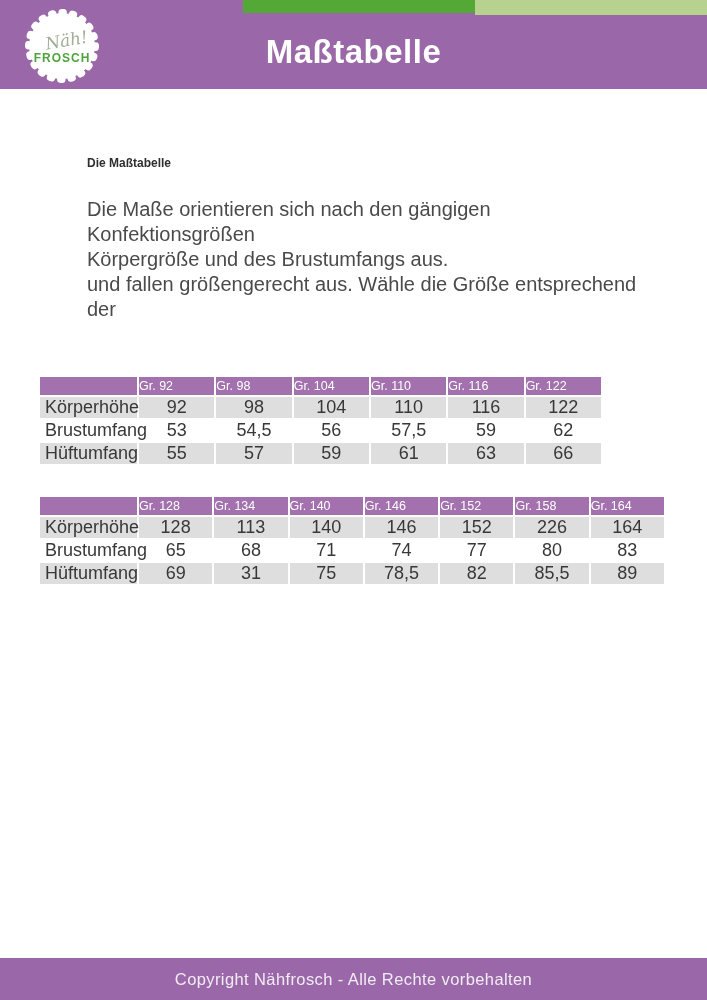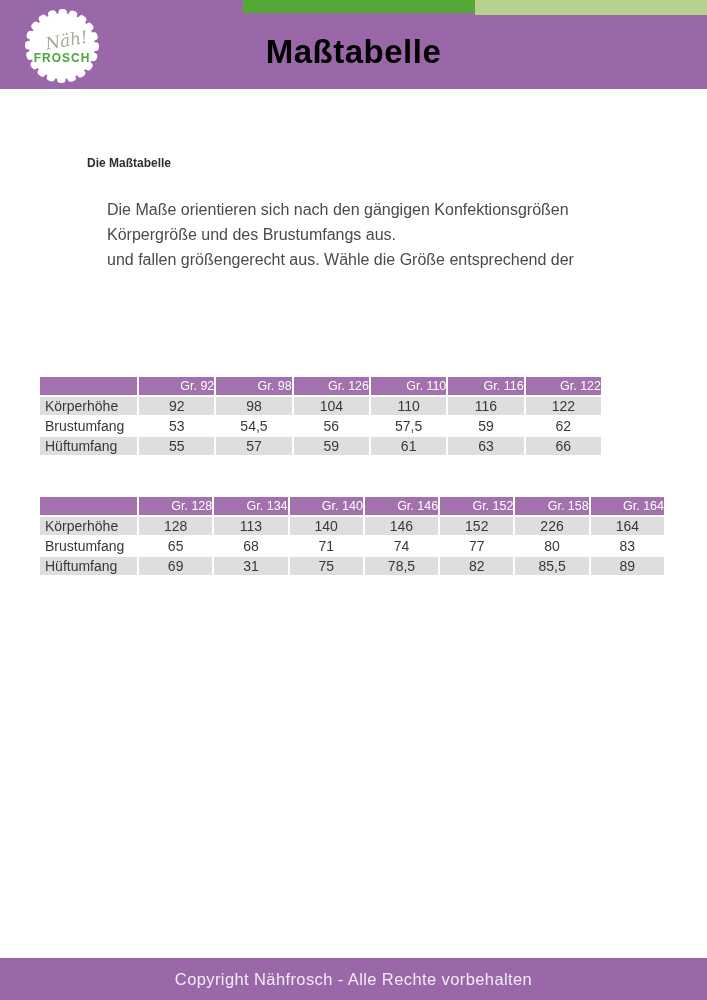--- a/index.html
+++ b/index.html
@@ -28,62 +28,62 @@
     background:#b6d28e;
   }
   .logo {
     position:absolute; top:6px; left:22px;
     width:80px; height:80px;
   }
   .page-title {
     position:absolute; top:33px; left:0;
     width:707px;
     text-align:center;
-    color:#000000;
+    color:#ffffff;
     font-size:33px;
     font-weight:bold;
     letter-spacing:0.5px;
   }
 
   
   .section-heading {
     position:absolute; top:156px; left:87px;
     font-size:12px; font-weight:bold; color:#2f2f2f;
   }
   .intro {
     position:absolute; top:197px; left:87px;
     width:565px;
-    font-size:16px; line-height:25px; color:#4a4a4a;margin-left:20px;
+    font-size:20px; line-height:25px; color:#4a4a4a;
   }
 
   
   .table-wrap { position:absolute; left:38px; }
   .t1 { top:375px; width:565px; }
   .t2 { top:495px; width:628px; }
 
   table.sizes {
     border-collapse:separate;
     border-spacing:2px;
     table-layout:fixed;
     width:100%;
   }
   table.sizes th {
     background:#a271ae;
     color:#ffffff;
     font-weight:normal;
     font-size:12.5px;
     height:18px;
     padding:0;
-    text-align:right;
+    text-align:left;
   }
   table.sizes td {
     height:18px;
     padding:0;
     text-align:center;
-    font-size:14px;
+    font-size:18px;
     color:#383838;
     background:#ffffff;
   }
   table.sizes tr.alt td { background:#dedede; }
   table.sizes td.row-label { text-align:left; padding-left:5px; }
 
   
   .footer {
     position:absolute; top:958px; left:0;
     width:707px; height:42px;
@@ -132,21 +132,21 @@
         <col>
         <col>
         <col>
         <col>
       </colgroup>
       <tbody>
         <tr>
           <th></th>
           <th>Gr. 92</th>
           <th>Gr. 98</th>
-          <th>Gr. 126</th>
+          <th>Gr. 104</th>
           <th>Gr. 110</th>
           <th>Gr. 116</th>
           <th>Gr. 122</th>
         </tr>
         <tr class="alt">
           <td class="row-label">Körperhöhe</td>
           <td>92</td>
           <td>98</td>
           <td>104</td>
           <td>110</td>

